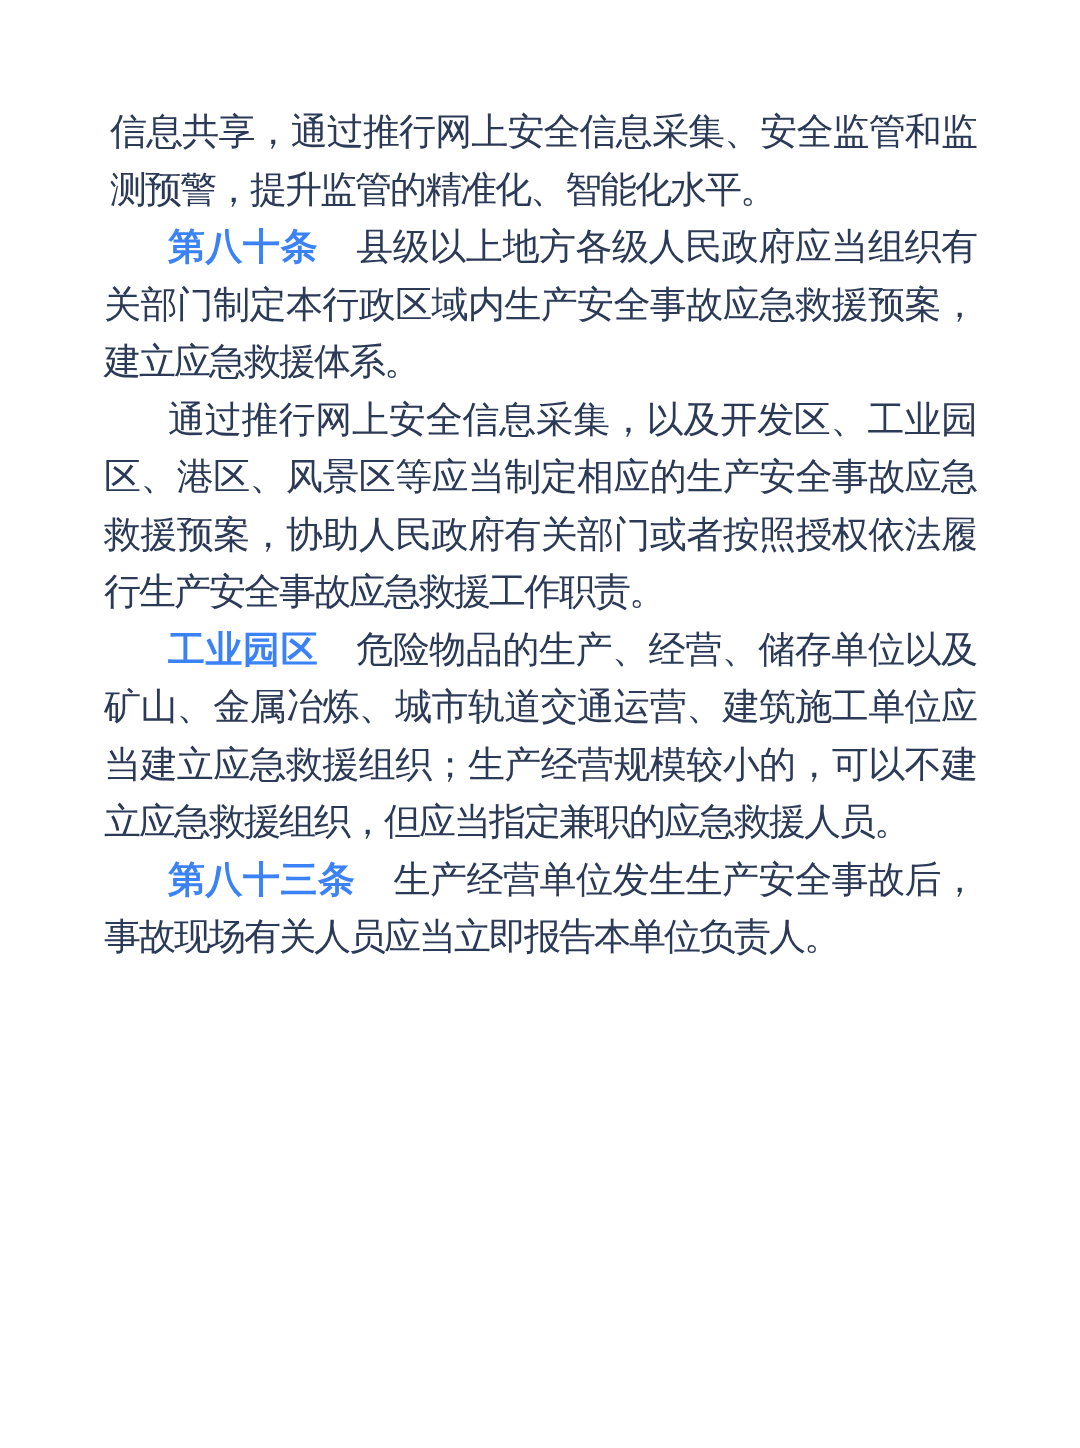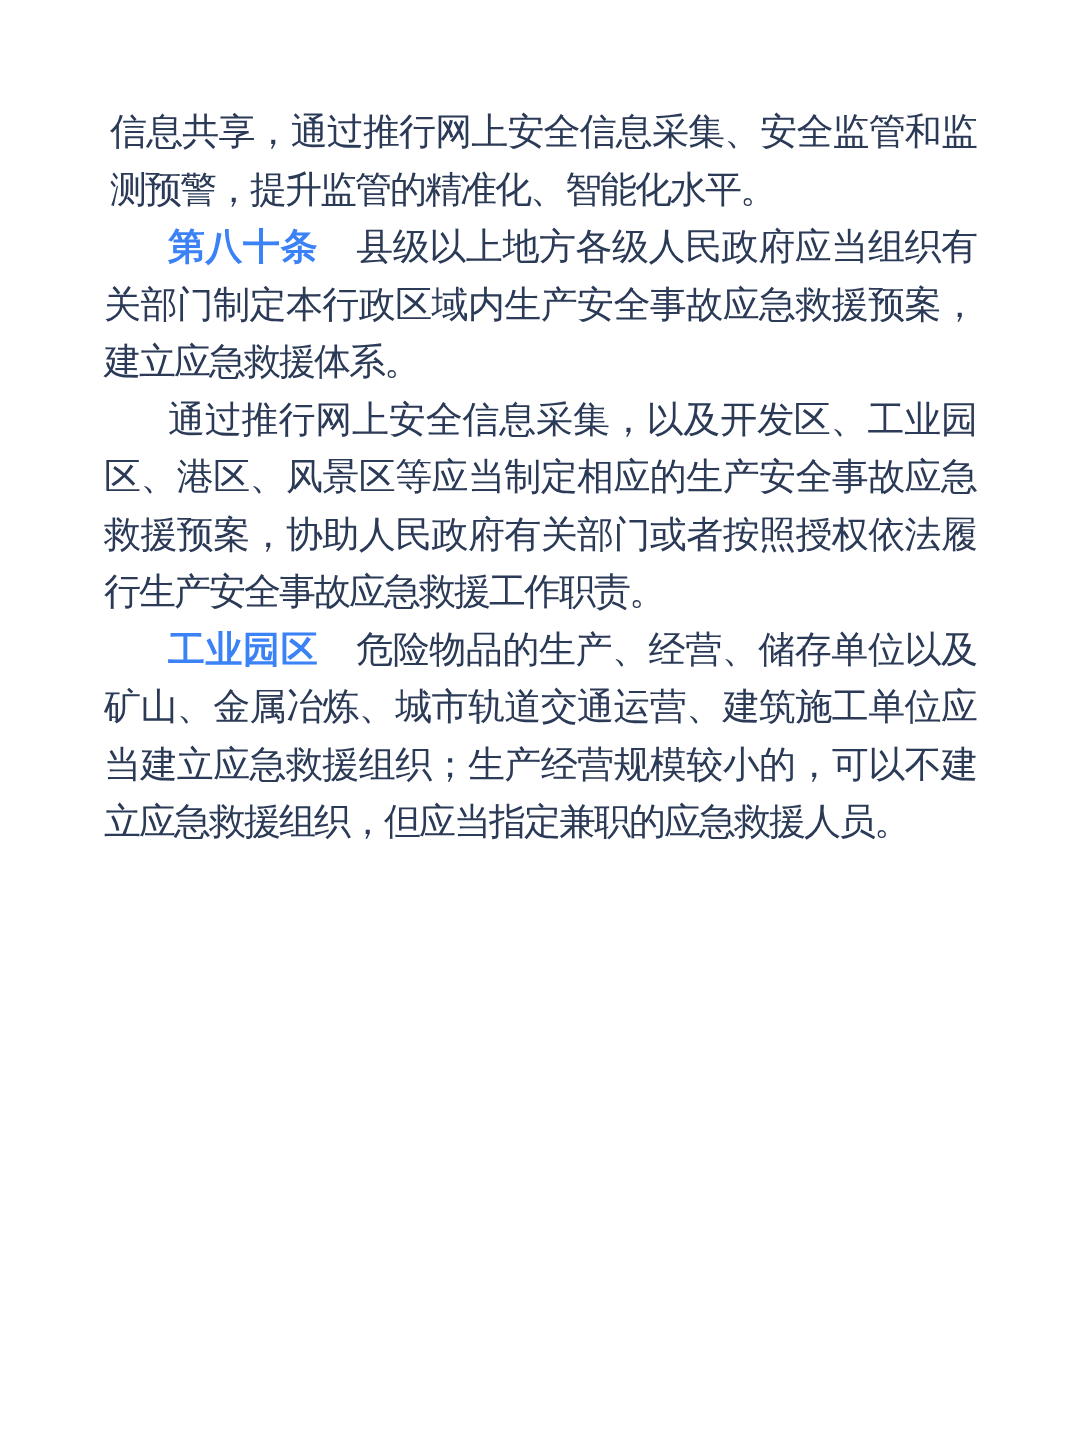--- a/index.html
+++ b/index.html
@@ -63,15 +63,18 @@
     <p class="para">
       <span>通过推行网上安全信息采集，以及开发区、工业园区、港区、风景区等应当制定相应的生产安全事故应急救援预案，协助人民政府有关部门或者按照授权依法履行生产安全事故应急救援工作职责。</span>
     </p>
 
 
     <p class="para">
       <strong class="article-head">工业园区</strong><span>危险物品的生产、经营、储存单位以及矿山、金属冶炼、城市轨道交通运营、建筑施工单位应当建立应急救援组织；生产经营规模较小的，可以不建立应急救援组织，但应当指定兼职的应急救援人员。</span>
     </p>
 
 
+    <p class="para">
+      <strong class="article-head">第八十三条</strong><span>生产经营单位发生生产安全事故后，事故现场有关人员应当立即报告本单位负责人。</span>
+    </p>
 
   </div>
 </div>
 
 </body></html>

